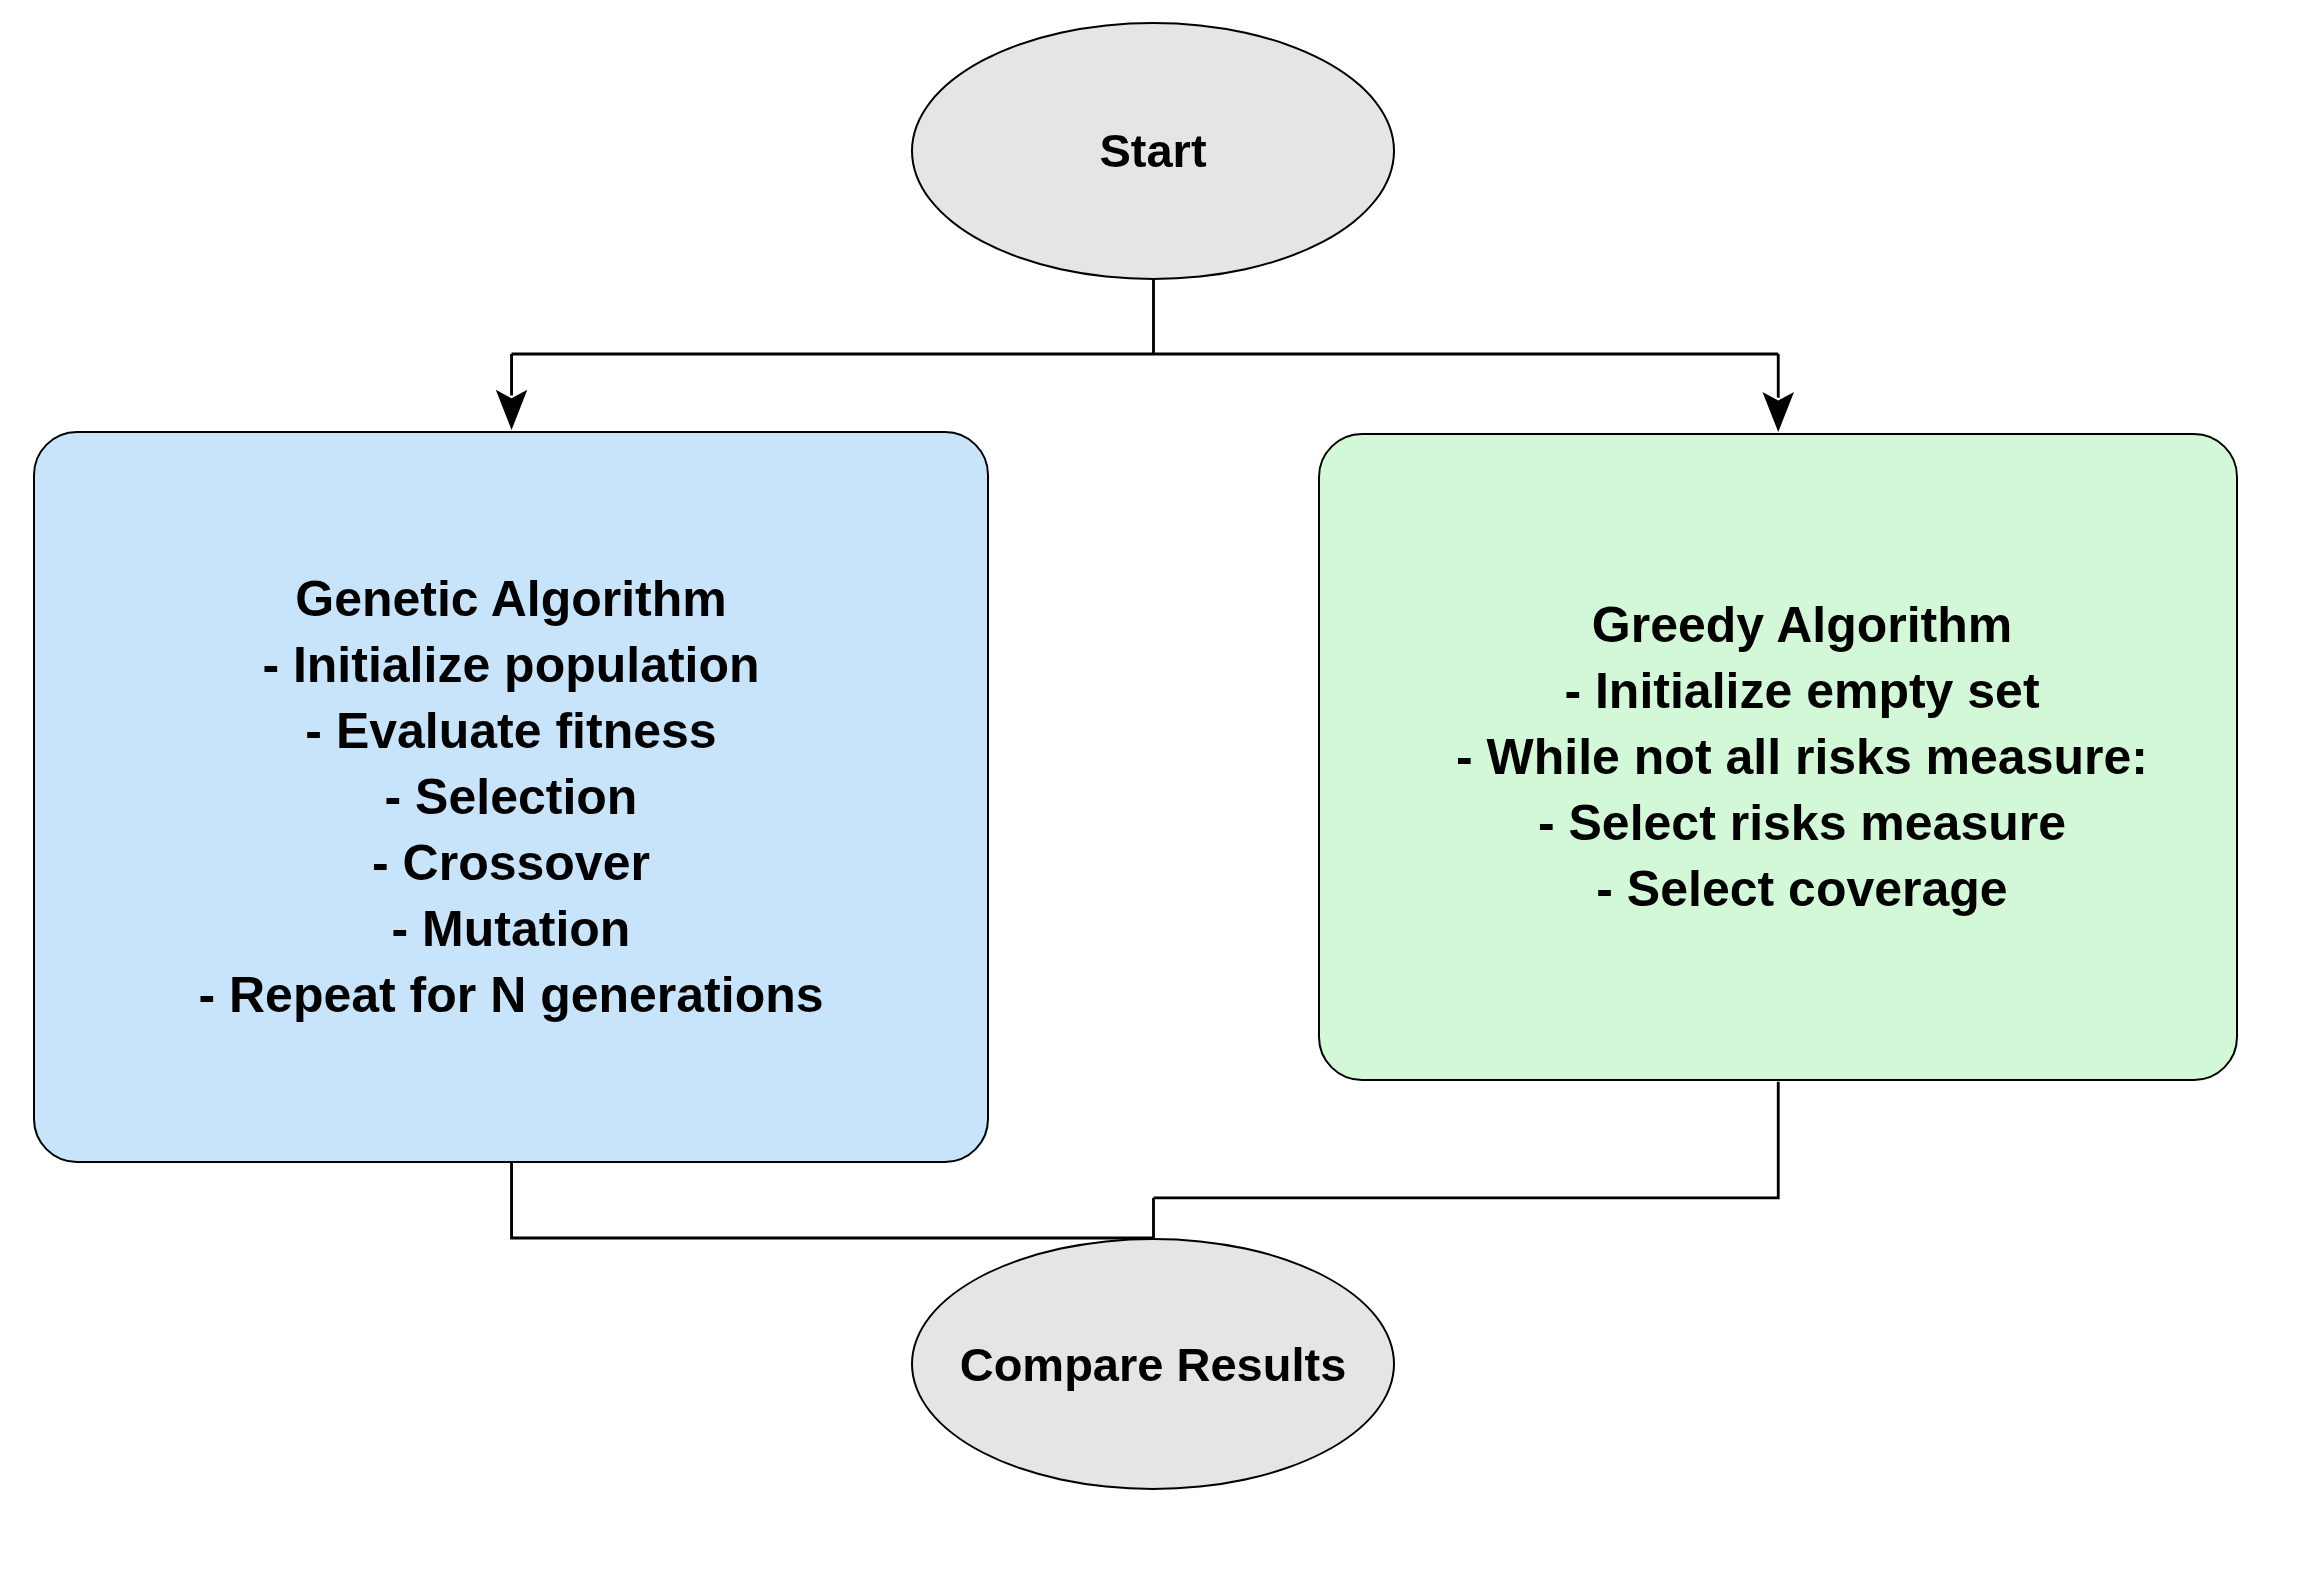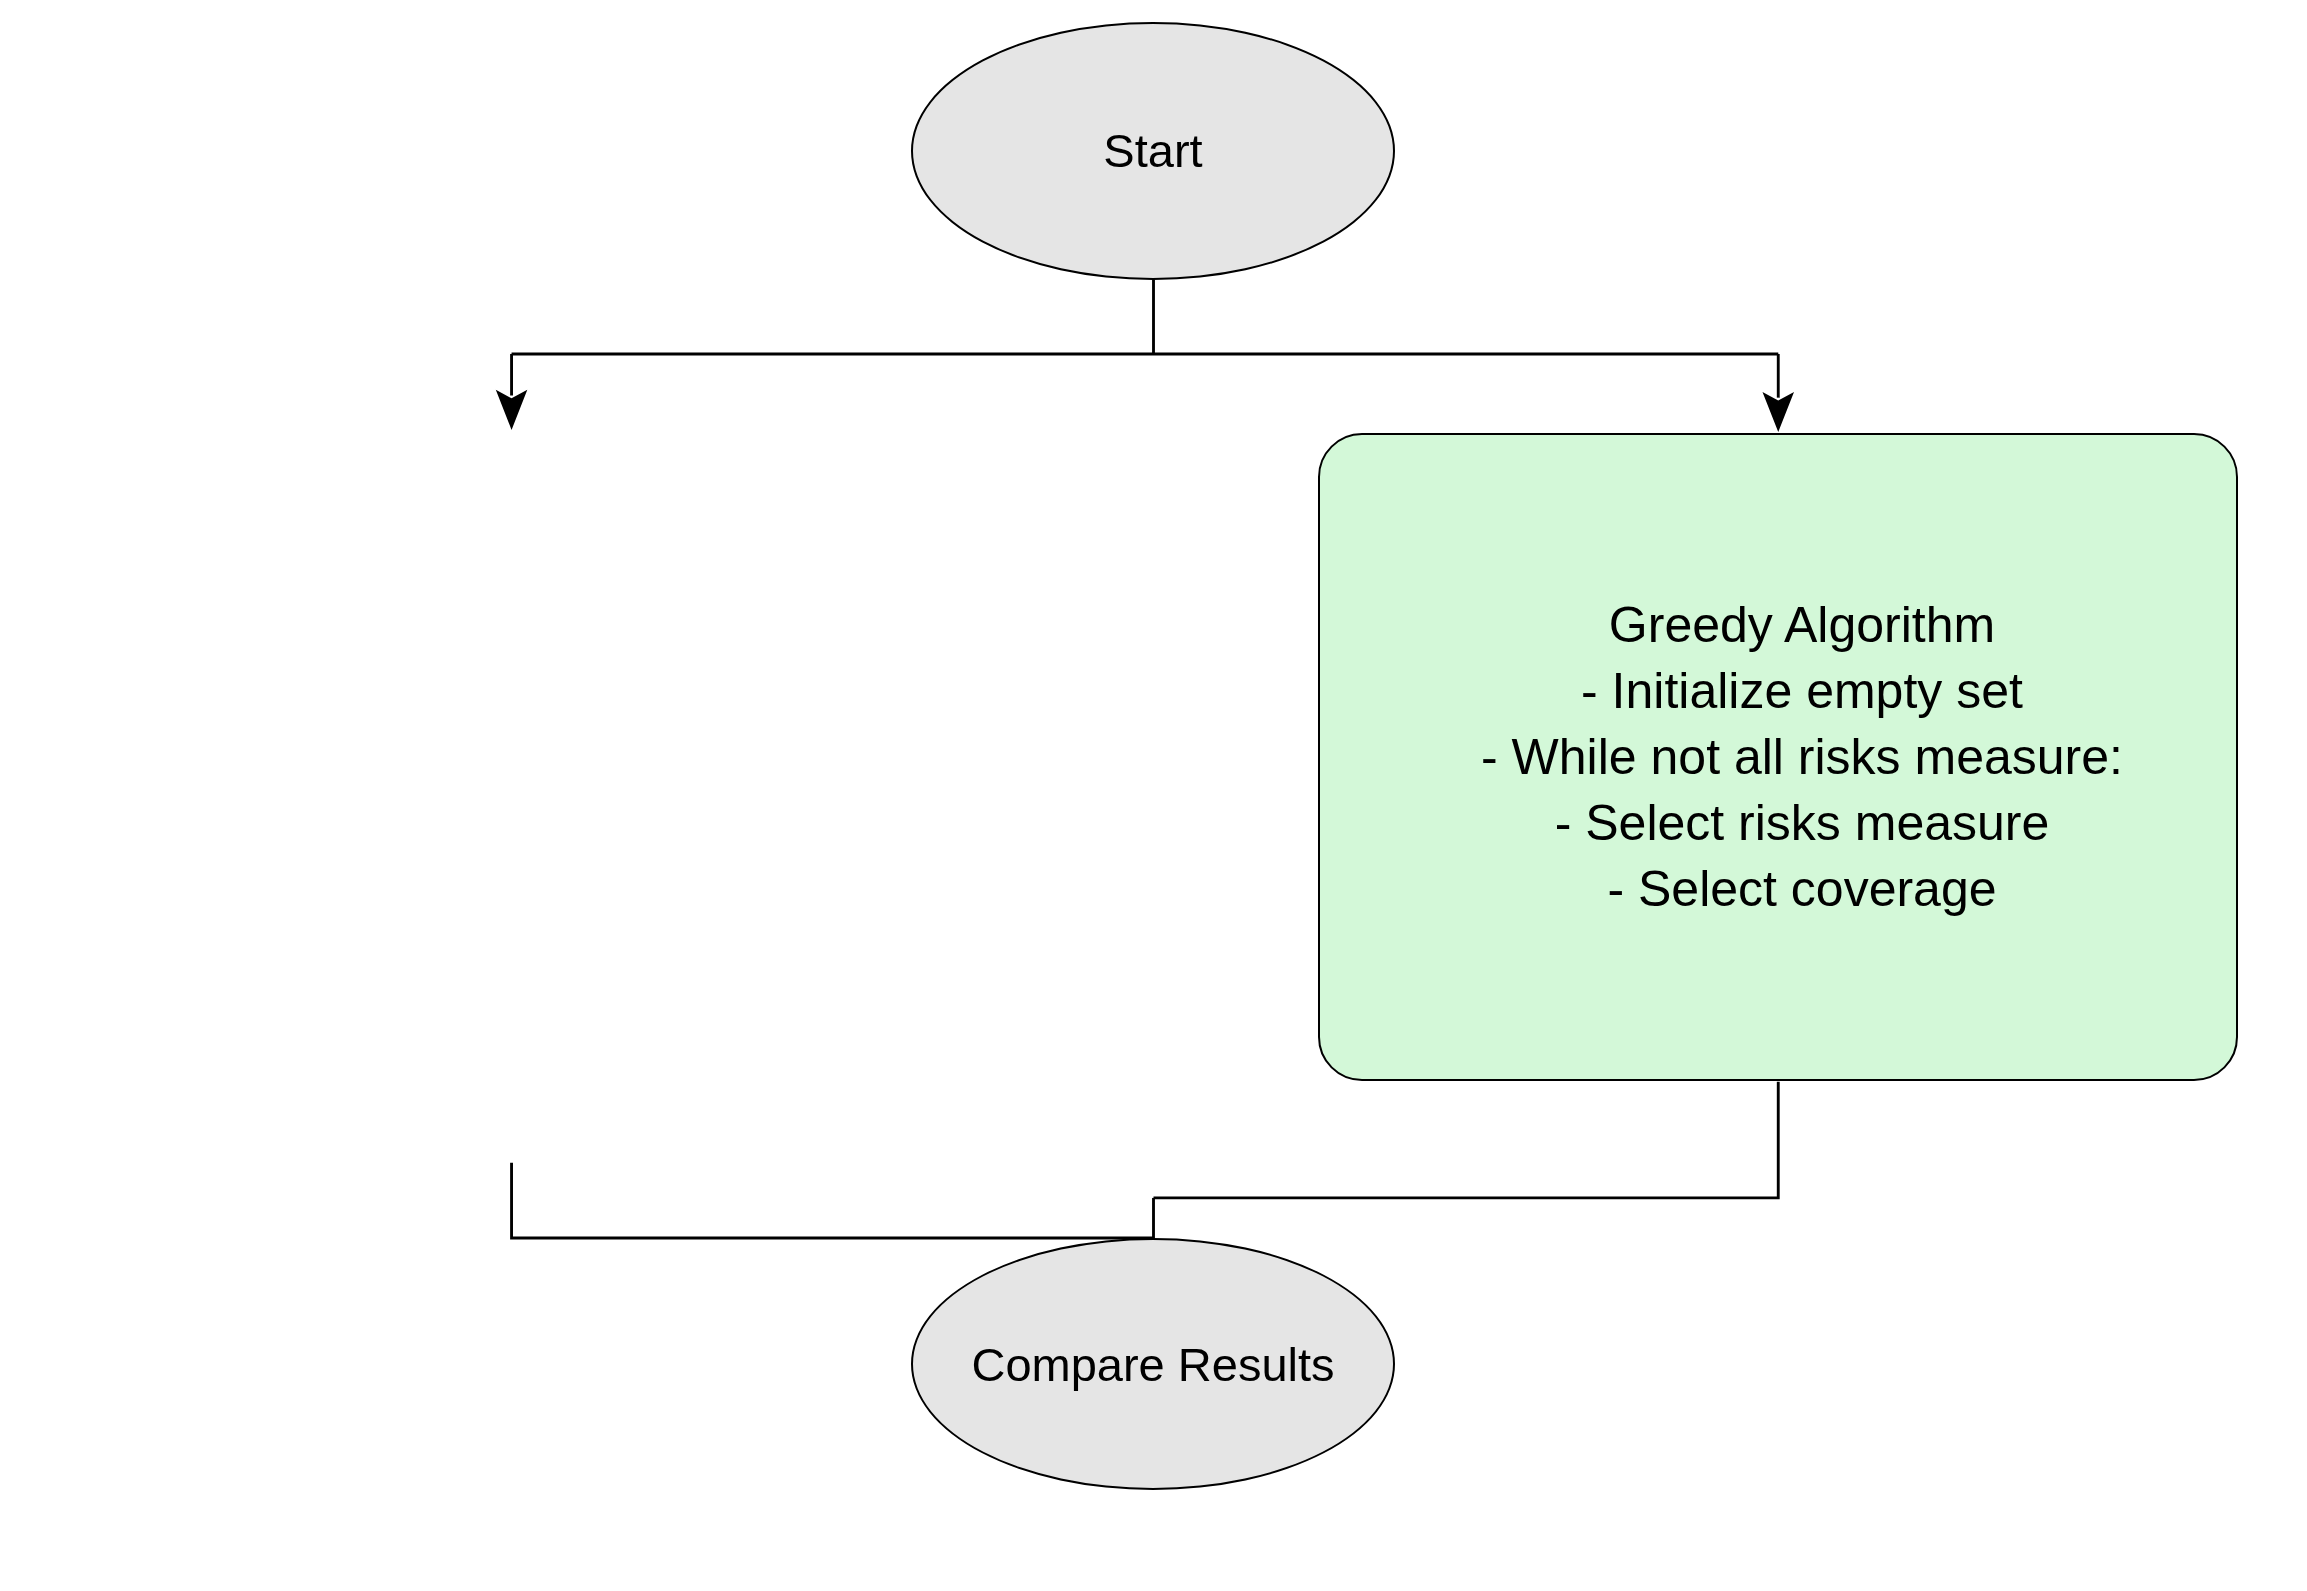--- a/index.html
+++ b/index.html
@@ -25,20 +25,21 @@
   }
   .node {
     position: absolute;
     display: flex;
     flex-direction: column;
     align-items: center;
     justify-content: center;
     text-align: center;
     box-sizing: border-box;
     border: 2.9px solid #000000;
+    font-weight: bold;
   }
   .ellipse {
     border-radius: 50%;
     font-size: 47px;
   }
   .node-start {
     left: 911px; top: 21.5px;
     width: 484px; height: 258px;
   }
   .node-compare {
@@ -88,20 +89,29 @@
       <polygon points="714,600 692,544 714,556 736,544"></polygon>
       <polygon points="2482,603 2460,547 2482,559 2504,547"></polygon>
       <polygon points="1610,1826 1588,1770 1610,1782 1632,1770"></polygon>
     </g>
   </svg>
 
   <div class="node ellipse node-start" style="background-color: rgb(229, 229, 229);">
     <div class="line">Start</div>
   </div>
 
+  <div class="node box node-genetic" style="background-color: rgb(200, 228, 251);">
+    <div class="line">Genetic Algorithm</div>
+    <div class="line">- Initialize population</div>
+    <div class="line">- Evaluate fitness</div>
+    <div class="line">- Selection</div>
+    <div class="line">- Crossover</div>
+    <div class="line">- Mutation</div>
+    <div class="line">- Repeat for N generations</div>
+  </div>
 
   <div class="node box node-greedy" style="background-color: rgb(211, 248, 216);">
     <div class="line">Greedy Algorithm</div>
     <div class="line">- Initialize empty set</div>
     <div class="line">- While not all risks measure:</div>
     <div class="line">- Select risks measure</div>
     <div class="line">- Select coverage</div>
   </div>
 
   <div class="node ellipse node-compare" style="background-color: rgb(229, 229, 229);">

